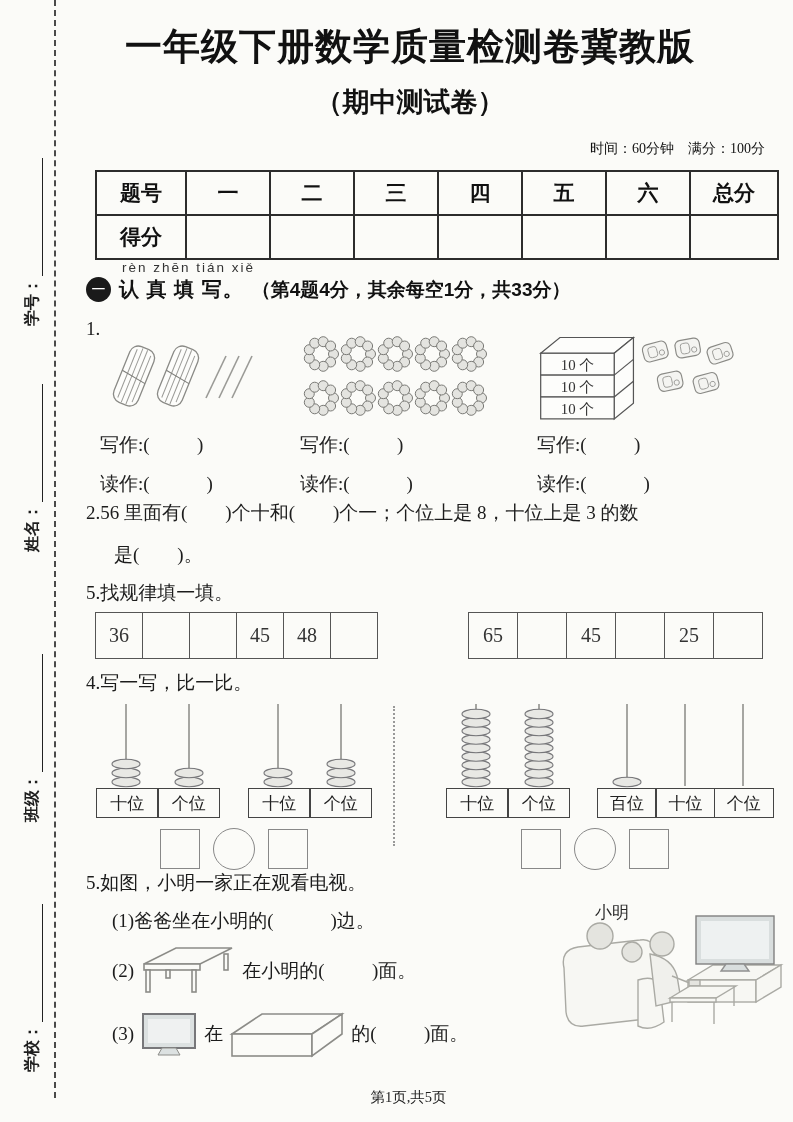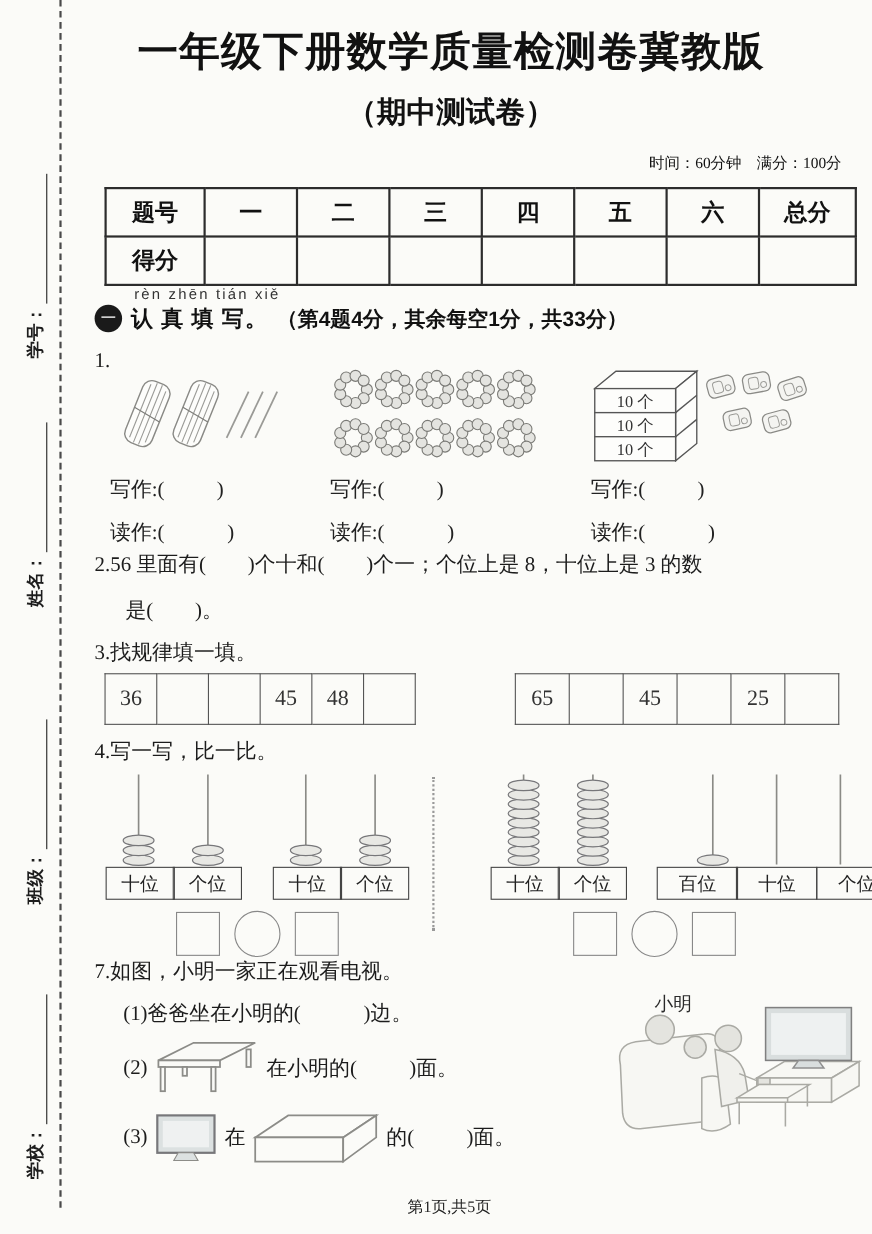--- a/index.html
+++ b/index.html
@@ -68,21 +68,21 @@
 
   
   .q4group { position:absolute; top:700px; }
   .abarow { display:flex; align-items:flex-end; gap:26px; }
   .abacus { display:flex; flex-direction:column; align-items:center; }
   .lblrow { display:flex; }
   .lblcell { width:63px; height:30px; border:1.6px solid #444; display:flex;
              align-items:center; justify-content:center; font-size:17px; color:#222;
              margin-left:-1.6px;text-align:right; }
   .lblcell:first-child { margin-left:0; }
-  .lblcell.w58 { width:74px; }
+  .lblcell.w58 { width:60px; }
   .cmprow { display:flex; align-items:center; justify-content:center; gap:13px; margin-top:10px; }
   .cmp-sq { width:40px; height:40px; border:1.5px solid #888; background:transparent; }
   .cmp-ci { width:42px; height:42px; border:1.5px solid #888; border-radius:50%; }
   .q4divider { position:absolute; left:393px; top:706px; height:140px; width:0;
                border-left:2px dotted #999; }
 
   
   .iconrow { position:absolute; display:flex; align-items:center; gap:6px; font-size:19px; color:#1c1c1c; }
 
   .footer { position:absolute; left:0; width:100%; top:1088px; text-align:center;
@@ -238,21 +238,21 @@
         <use href="#sharp" transform="translate(193,64) rotate(-15)"></use>
       </svg>
     </div>
     <div class="wline pre">写作:(          )</div>
     <div class="rline pre">读作:(            )</div>
   </div>
 
   <div class="qtext pre" style="left:86px; top:500px; width:690px;">2.56 里面有(        )个十和(        )个一；个位上是 8，十位上是 3 的数</div>
   <div class="qtext pre" style="left:114px; top:542px;">是(        )。</div>
 
-  <div class="qtext" style="left:86px; top:580px;">3.找规律填一填。</div>
+  <div class="qtext" style="left:86px; top:580px;">5.找规律填一填。</div>
   <table class="seqtable" style="left:95px;border-radius:19px;">
     <tbody>
         <tr>
       <td>36</td>
       <td></td>
       <td></td>
       <td>45</td>
       <td>48</td>
       <td></td>
     </tr>
@@ -367,21 +367,21 @@
         </div>
       </div>
     </div>
     <div class="cmprow" style="width:300px;">
       <div class="cmp-sq"></div>
       <div class="cmp-ci"></div>
       <div class="cmp-sq"></div>
     </div>
   </div>
 
-  <div class="qtext" style="left:86px; top:870px;">7.如图，小明一家正在观看电视。</div>
+  <div class="qtext" style="left:86px; top:870px;">5.如图，小明一家正在观看电视。</div>
   <div class="qtext pre" style="left:112px; top:908px;">(1)爸爸坐在小明的(            )边。</div>
 
   <div class="iconrow" style="left:112px; top:944px;">
     <span>(2)</span>
     <svg width="96" height="54" viewBox="0 0 96 54">
       <g fill="#fafaf7" stroke="#8c8c88" stroke-width="1.6">
         <polygon points="4,20 36,4 92,4 60,20"></polygon>
         <rect x="4" y="20" width="56" height="6"></rect>
         <rect x="6" y="26" width="4" height="22"></rect>
         <rect x="52" y="26" width="4" height="22"></rect>

